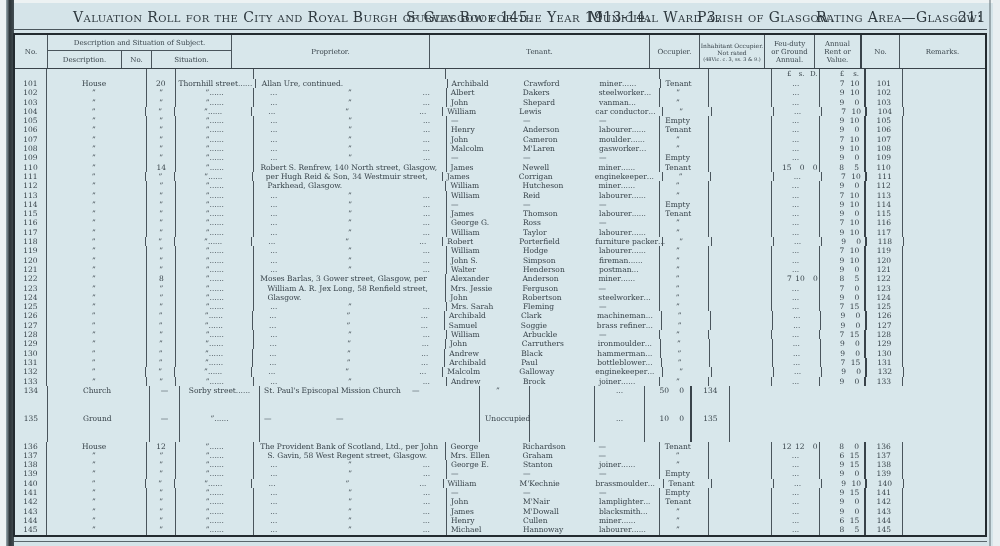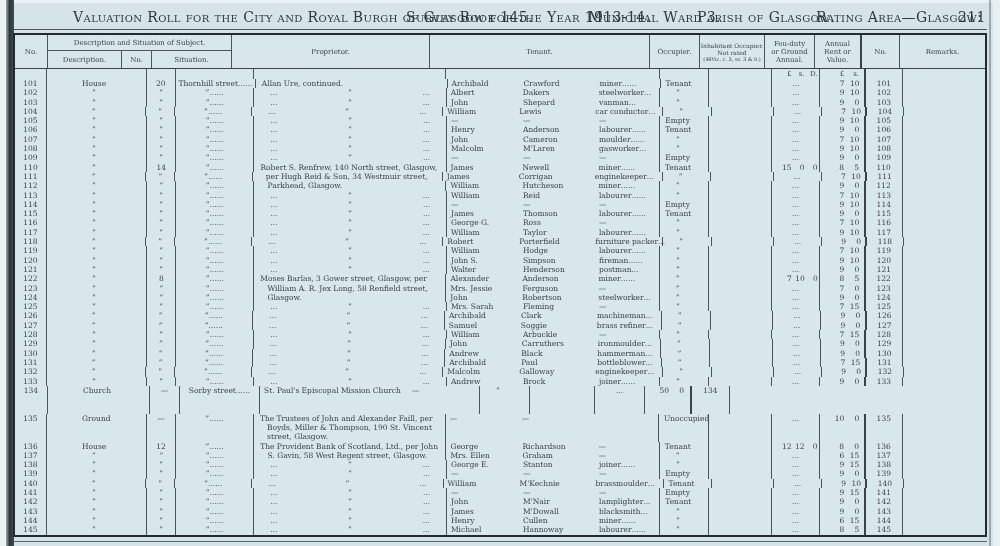--- a/index.html
+++ b/index.html
@@ -1299,23 +1299,20 @@
         </div>
         <div class="row tall" style="height: 27.9px;">
           <div class="cell k-no">135</div>
           <div class="cell k-desc">Ground</div>
           <div class="cell k-hno">—</div>
           <div class="cell k-sit">
             <span>”</span>
             <span class="dots">...</span>
             <span class="dots">...</span>
           </div>
-          <div class="cell k-prop">The Trustees of John and Alexander Faill, per
-   Boyds, Miller &amp; Thompson, 190 St. Vincent
-   street, Glasgow.</div>
           <div class="cell k-ten">
             <span class="tf">—</span>
             <span class="tl">—</span>
             <span class="to"></span>
           </div>
           <div class="cell k-occ">Unoccupied</div>
           <div class="cell k-inh"></div>
           <div class="cell k-feu dots">
             <span>...</span>
           </div>

